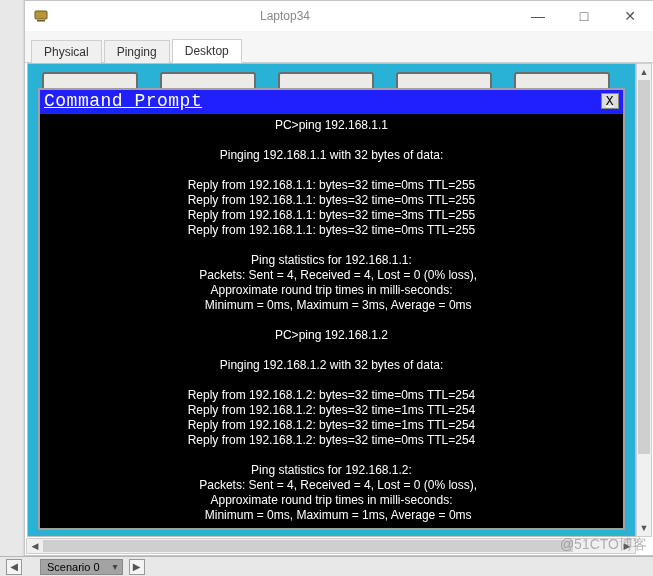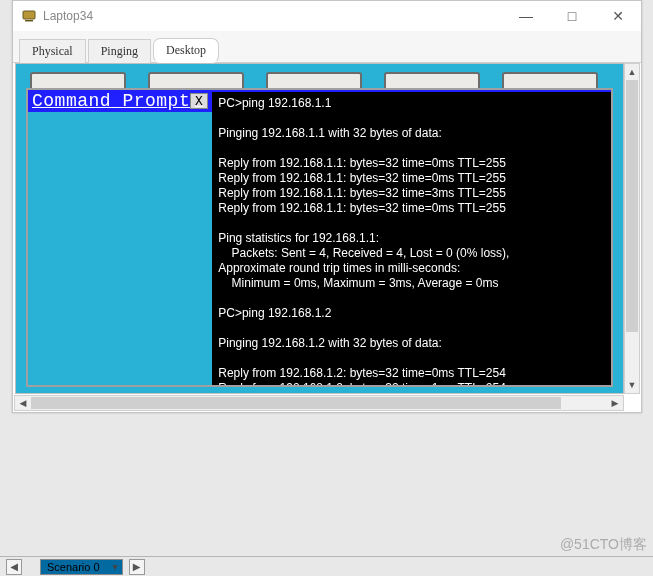--- a/index.html
+++ b/index.html
@@ -8,27 +8,28 @@
     font-family: "Segoe UI", Tahoma, sans-serif;
     font-size: 12px;
     background: #e8e8e8;
     width: 653px;
     height: 576px;
     overflow: hidden;
     position: relative;
   }
   .window {
     position: absolute;
-    left: 12px;
+    left: 24px;
     top: 0;
     width: 630px;
-    height: 413px;
+    height: 556px;
     background: #fff;
     border: 1px solid #c5c5c5;
     box-shadow: 0 0 2px rgba(0,0,0,.2);
+    text-align: center;
   }
   .titlebar {
     height: 30px;
     display: flex;
     align-items: center;
     padding: 0 0 0 8px;
     background: #fff;
     color: #888;
   }
   .titlebar .icon {
@@ -48,38 +49,36 @@
     font-size: 14px;
     color: #555;
   }
   .tabstrip {
     display: flex;
     align-items: flex-end;
     padding: 6px 6px 0 6px;
     height: 32px;
     border-bottom: 1px solid #cfcfcf;
     background: #f6f6f6;
-    font-family: Liberation Serif, serif;
   }
   .tab {
     padding: 4px 12px;
     border: 1px solid #cfcfcf;
     border-bottom: none;
     background: #f0f0f0;
     margin-right: 2px;
     font-size: 12px;
     color: #333;
     position: relative;
     top: 1px;
   }
   .tab.active {
     background: #fff;
     font-weight: 500;
     border-bottom: 1px solid #fff;
-    border-radius: 7px;
   }
   .content-wrap {
     position: absolute;
     top: 62px;
     left: 2px;
     right: 17px;
     bottom: 18px;
     overflow: hidden;
     border: 1px solid #bfbfbf;
   }
@@ -158,21 +157,21 @@
     border-radius: 3px;
   }
   .cmd-window {
     position: absolute;
     left: 10px;
     right: 10px;
     top: 24px;
     bottom: 6px;
     border: 2px solid #a0a0a0;
     display: flex;
-    flex-direction: row;
+    flex-direction: column;
   }
   .cmd-title {
     height: 22px;
     background: #2020ff;
     color: #fff;
     font-family: "SimSun","NSimSun","Courier New",monospace;
     font-size: 18px;
     letter-spacing: 0.5px;
     padding: 0 4px;
     display: flex;
@@ -212,21 +211,21 @@
     right: 0;
     height: 20px;
     background: #e8e8e8;
     border-top: 1px solid #b5b5b5;
     display: flex;
     align-items: center;
     font-size: 11px;
   }
   .bottom-strip .sel {
     border: 1px solid #8a8a8a;
-    background: #0369a1;
+    background: #a3a3a3;
     height: 16px;
     padding: 0 22px 0 6px;
     margin-left: 18px;
     display: flex;
     align-items: center;
     position: relative;
   }
   .bottom-strip .sel::after {
     content: "▾";
     position: absolute;

